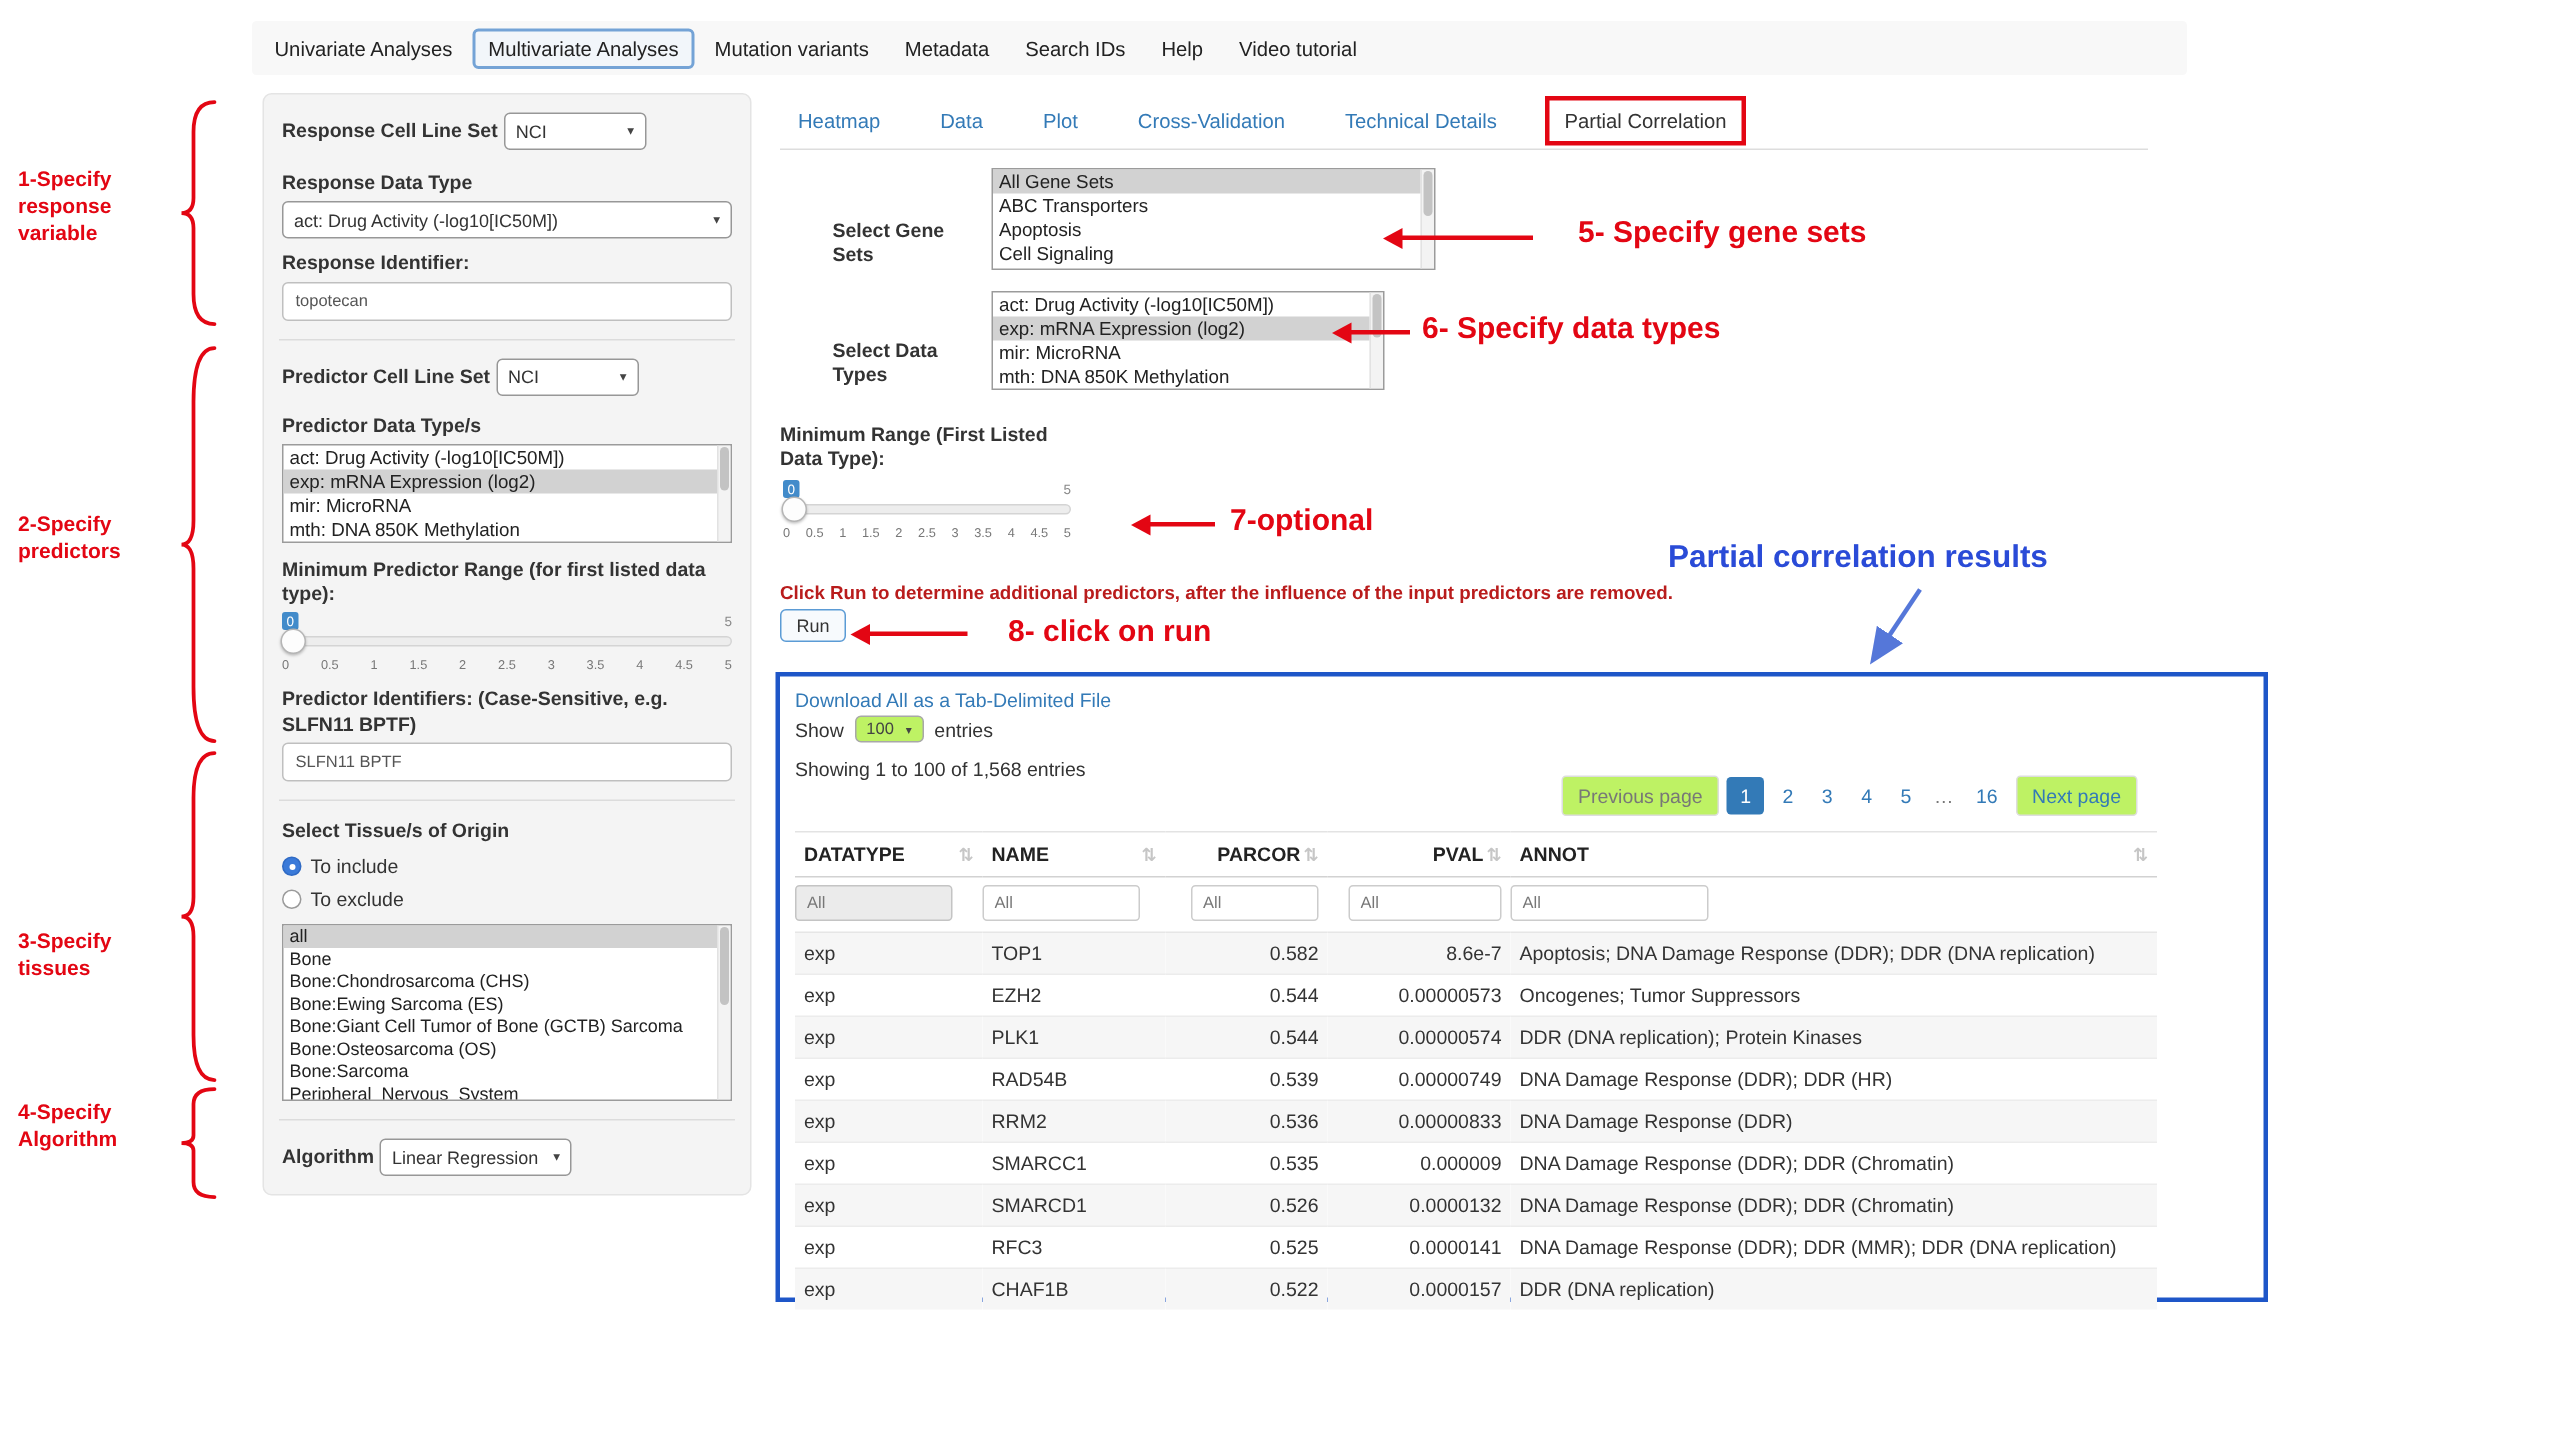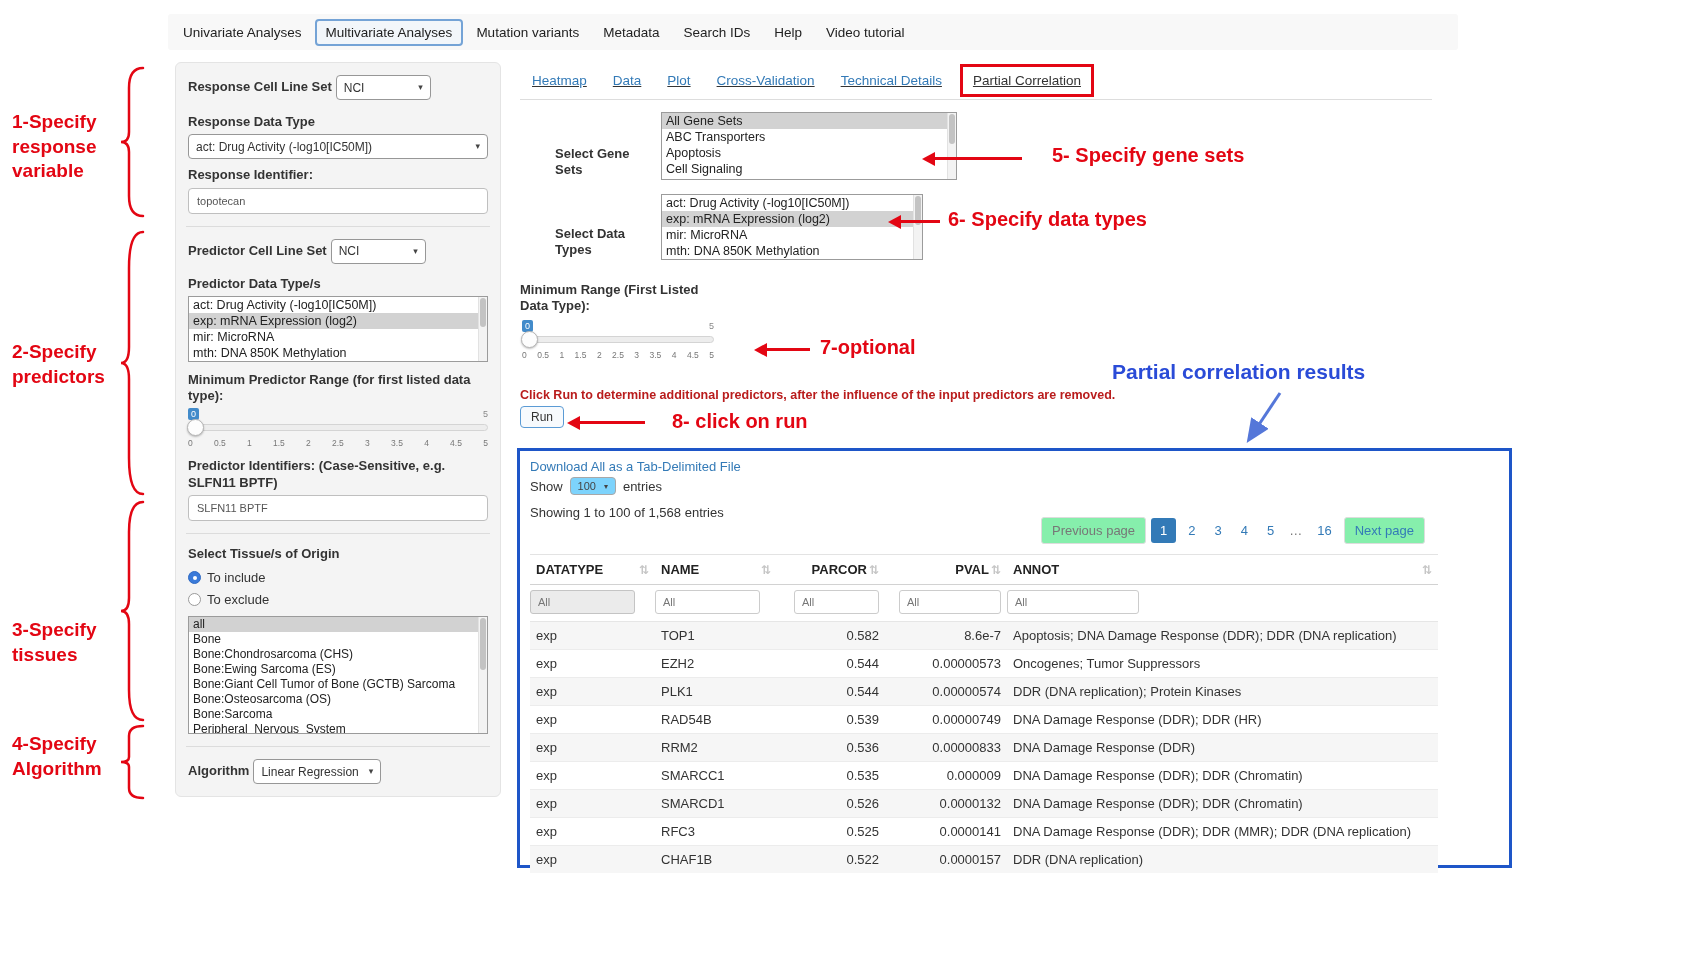--- a/index.html
+++ b/index.html
@@ -63,21 +63,21 @@
 
   .radiorow { display:flex; align-items:center; gap:6px; height:18px; }
   .radio { width:13px; height:13px; border-radius:50%; border:1px solid #9a9a9a; background:#fff; display:inline-block; position:relative; flex:none; }
   .radio.sel { background:#3a7ad9; border-color:#2f6ac4; }
   .radio.sel::after { content:""; position:absolute; left:4px; top:4px; width:4px; height:4px; background:#fff; border-radius:50%; }
   .rlbl { font-size:13px; color:#333; }
 
   
   .tabsrow {
     position:absolute; left:520px; top:62px; width:912px; height:38px;
-    border-bottom:1px solid #ddd; display:flex; align-items:center; gap:2px;text-decoration:underline;
+    border-bottom:1px solid #ddd; display:flex; align-items:center; gap:16px;
   }
   .mtab { padding:7px 12px; color:#337ab7; font-size:13.5px; white-space:nowrap; cursor:default; }
   .pc-box { border:3px solid #e30613; margin-left:4px; background:#fff; }
   .pc-box .mtab { color:#333; padding:6px 10px; }
 
   
   .sel-block { position:absolute; display:flex; align-items:flex-end; gap:10px; }
   .sel-block .lbl { width:96px; padding-bottom:2px;margin-left:35px; }
   .minrange-lbl { position:absolute; left:520px; top:282px; width:195px; }
   .run-text { position:absolute; left:520px; top:388px; width:650px; font-weight:bold; font-size:12.5px; color:#b91c1c; }
@@ -86,47 +86,47 @@
     border:1px solid #5b9bd5; border-radius:4px; background:#f7fafd; color:#333; cursor:default;
   }
 
   
   .results-box {
     position:absolute; left:517px; top:448px; width:995px; height:420px;
     border:3px solid #1e56c8; background:#fff; padding:8px 10px;
   }
   .dl-link { color:#337ab7; font-size:13px; cursor:default; display:inline-block; }
   .show-row { display:flex; align-items:center; gap:7px; margin-top:3px; font-size:13px; }
-  .show-select { display:inline-flex; align-items:center; gap:8px; border:1px solid #a8a8a8; border-radius:4px; padding:2px 7px; font-size:11px; color:#444; background:#7dd3fc; }
+  .show-select { display:inline-flex; align-items:center; gap:8px; border:1px solid #a8a8a8; border-radius:4px; padding:2px 7px; font-size:11px; color:#444; background:#bef264; }
   .show-select .caret { font-size:8px; color:#444; }
   .showing { margin-top:10px; font-size:13px; }
 
   .pagination { position:absolute; top:66px; right:84px; display:flex; align-items:center; gap:5px; font-size:13px; }
-  .pgbtn { padding:5px 10px; border:1px solid #ddd; border-radius:3px; color:#777; background:#86efac; cursor:default; }
+  .pgbtn { padding:5px 10px; border:1px solid #ddd; border-radius:3px; color:#777; background:#bef264; cursor:default; }
   .pgbtn.next { color:#337ab7; }
   .pgnum { padding:5px 7px; color:#337ab7; cursor:default; }
   .pgnum.active { background:#337ab7; color:#fff; border-radius:3px; padding:5px 9px; }
   .pgell { color:#777; padding:5px 3px; }
 
   table.rtable { border-collapse:collapse; width:908px; margin-top:34px; font-size:13px; table-layout:fixed; }
   .rtable th { border-top:1px solid #e3e3e3; border-bottom:1px solid #d2d2d2; padding:7px 6px; font-size:13px; }
   .rtable .thx { display:flex; align-items:center; justify-content:space-between; font-weight:bold; color:#222; }
   .rtable .thx.rt { justify-content:flex-end; gap:2px;align-items:center; }
   .sort { color:#c6c6c6; font-size:12px; font-family:"DejaVu Sans", sans-serif; }
   .rtable tr.filters td { padding:5px 6px 7px 0; border-bottom:1px solid #e6e6e6; }
   .finput { height:24px; border:1px solid #ccc; border-radius:3px; padding:0 7px; font-size:11px; color:#777; background:#fff; font-family:"Liberation Sans", sans-serif; }
   .finput.gray { background:#ebebeb; border-color:#c4c4c4; }
   .rtable tr.filters td.rt { text-align:right; }
   .rtable tbody td { padding:6px 6px; border-top:1px solid #ececec; color:#333; overflow:hidden; white-space:nowrap; text-overflow:ellipsis; }
   .rtable tbody tr:first-child td { border-top:none; }
   .rtable tbody tr:nth-child(odd) { background:#f6f6f6; }
   .rtable td.num { text-align:right; }
 
   
-  .ann-red { position:absolute; color:#e30613; font-weight:bold; font-size:19px; line-height:1.3; }
+  .ann-red { position:absolute; color:#e30613; font-weight:bold; font-size:14px; line-height:1.3; }
   .ann-red.sm { font-size:20px; white-space:nowrap; }
   .brace { position:absolute; }
   .rarrow { position:absolute; height:14px; }
   .rarrow .shaft { position:absolute; left:11px; right:0; top:5px; height:3px; background:#e30613; }
   .rarrow .head { position:absolute; left:0; top:0; width:0; height:0; border-top:7px solid transparent; border-bottom:7px solid transparent; border-right:13px solid #e30613; }
   .blue-title { position:absolute; left:1112px; top:360px; color:#2a4bd7; font-weight:bold; font-size:21px; white-space:nowrap; }
   .blue-arrow { position:absolute; left:1236px; top:390px; }
 </style>
 </head>
 <body>

